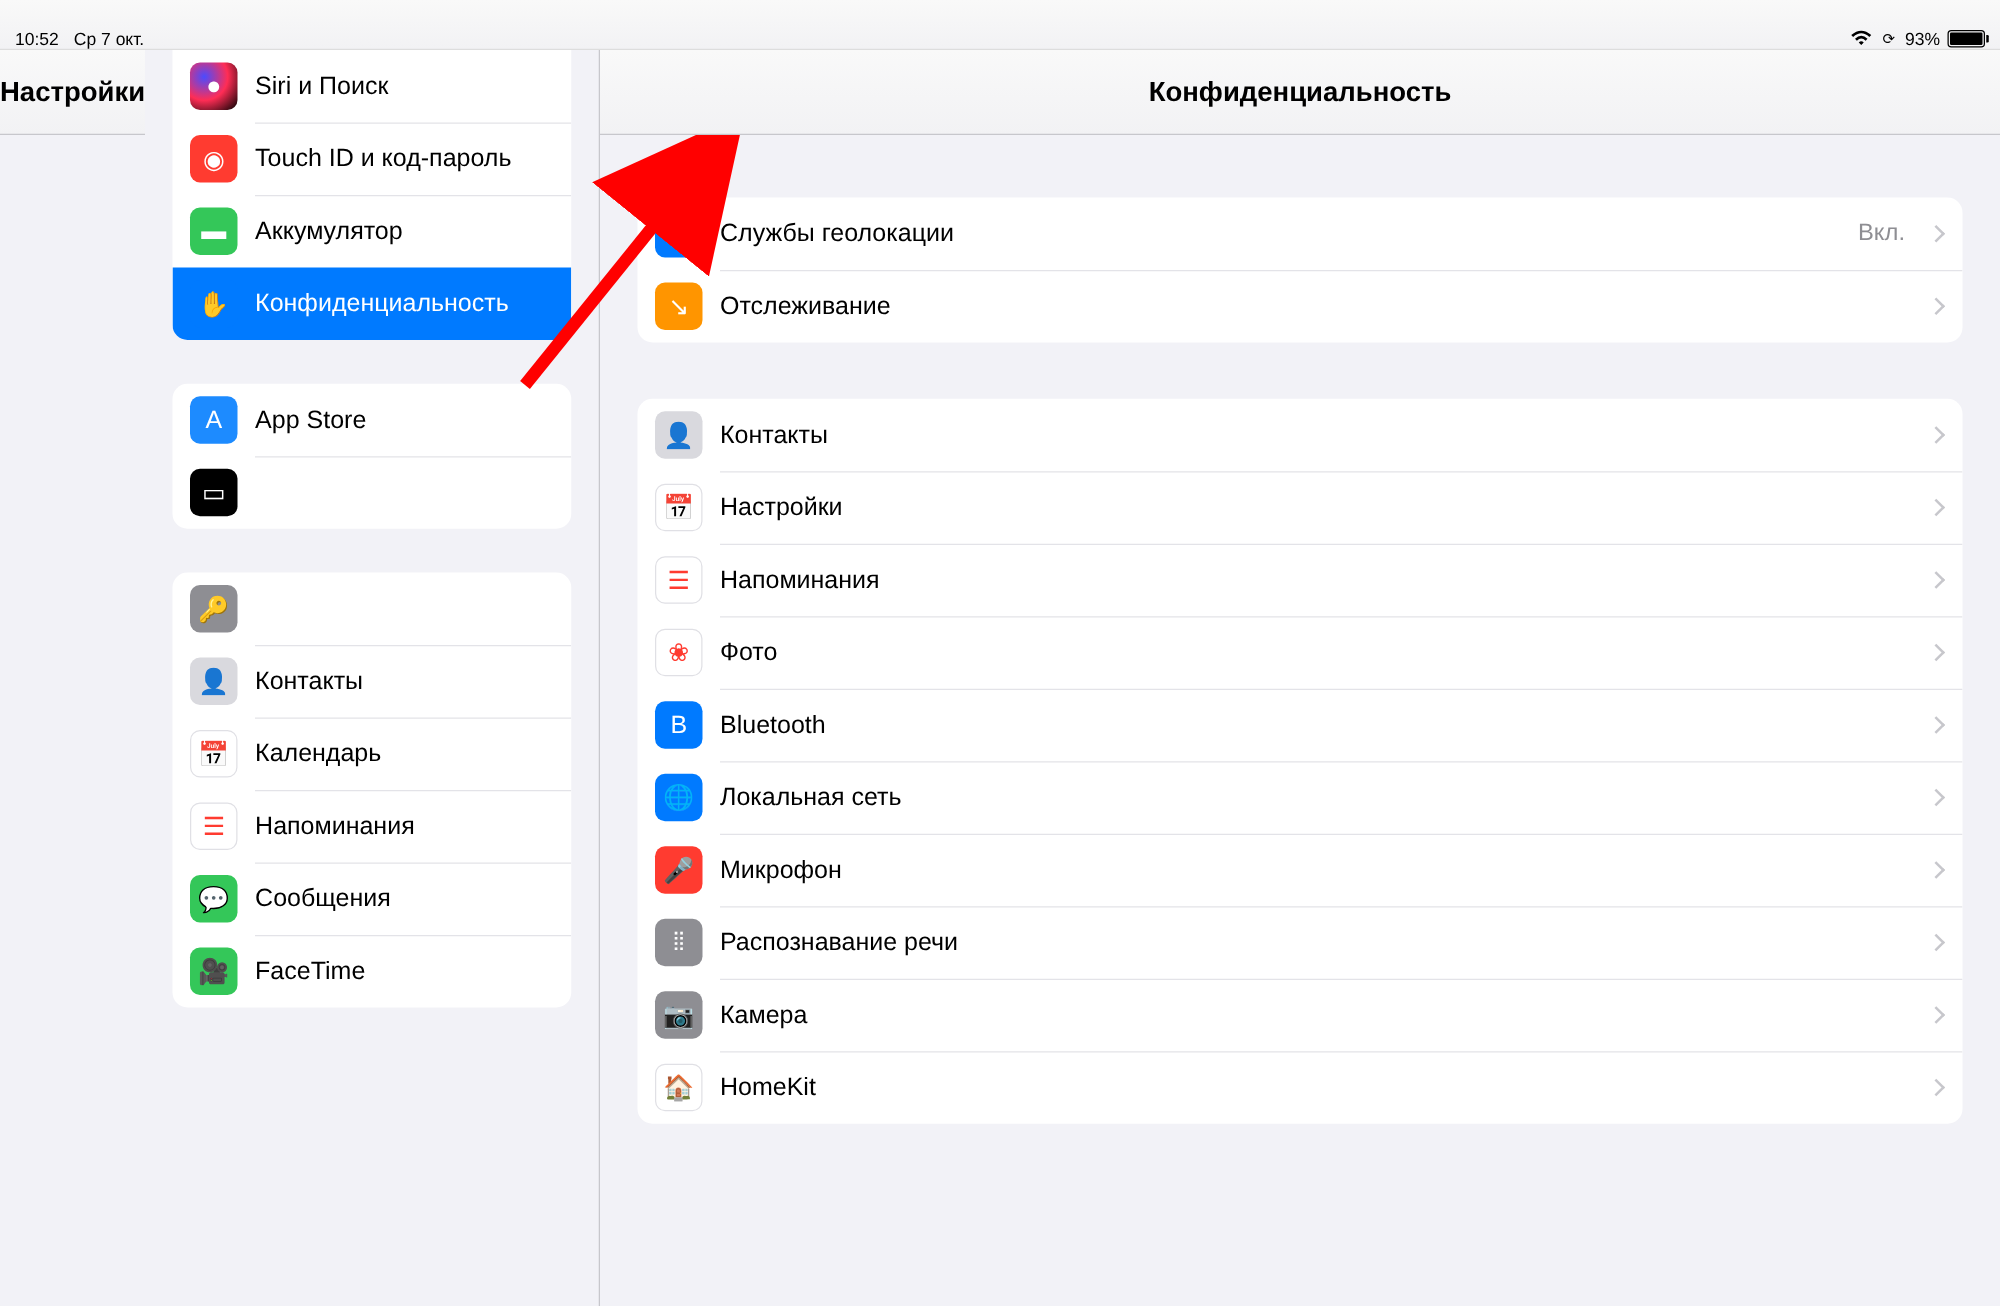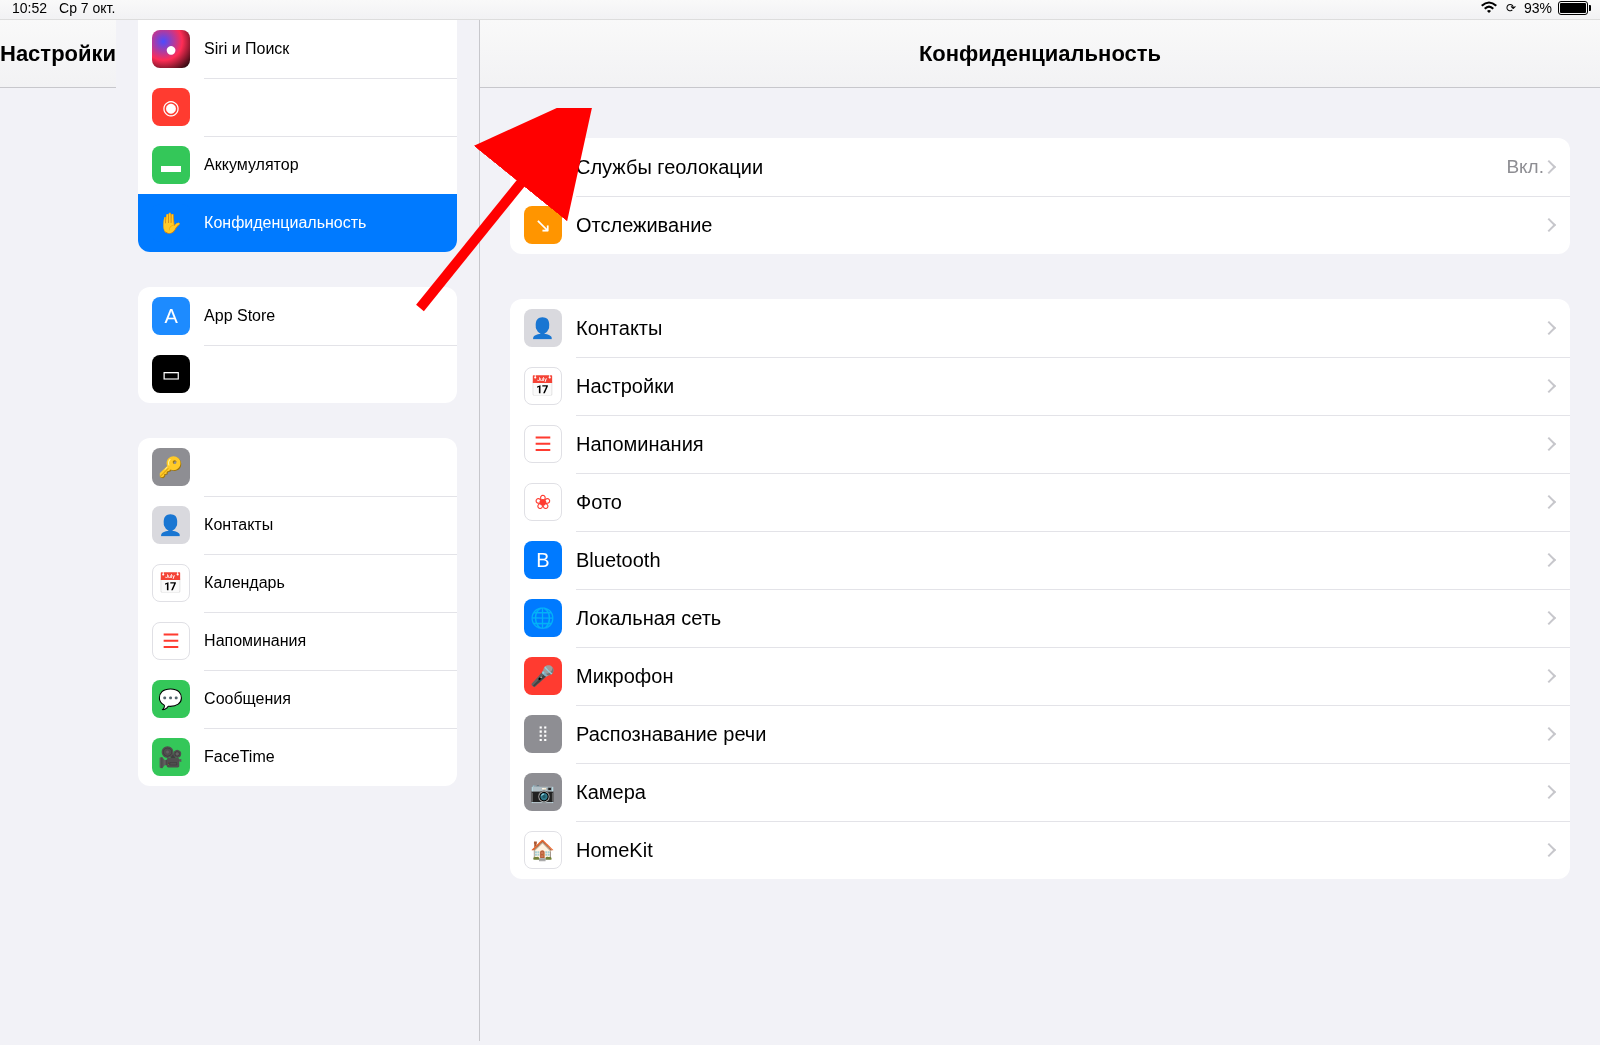--- a/index.html
+++ b/index.html
@@ -5,24 +5,24 @@
     * { margin: 0; padding: 0; box-sizing: border-box; }
     body {
       font-family: -apple-system, BlinkMacSystemFont, "Segoe UI", Helvetica, Arial, sans-serif;
       background: #f2f2f7;
       width: 1600px;
       height: 1045px;
       overflow: hidden;
       position: relative;
     }
     .status-bar {
-      height: 20px;
+      height: 40px;
       display: flex;
       justify-content: space-between;
-      align-items: flex-start;
+      align-items: flex-end;
       padding: 0 12px;
       font-size: 14px;
       font-weight: 500;
       background: linear-gradient(#f9f9f9, #f2f2f4);
       border-bottom: 1px solid #ddd;
     }
     .status-left { display: flex; gap: 12px; }
     .status-right { display: flex; gap: 6px; align-items: center; }
     .main-container { display: flex; height: calc(1045px - 24px); }
     .sidebar {
@@ -66,21 +66,21 @@
       width: 38px; height: 38px;
       border-radius: 8px;
       margin-right: 14px;
       display: flex;
       align-items: center;
       justify-content: center;
       flex-shrink: 0;
       font-size: 20px;
       color: #fff;
     }
-    .row-label { font-size: 16px; flex: 1; }
+    .row-label { font-size: 20px; flex: 1; }
     .content {
       flex: 1;
       background: #f2f2f7;
       display: flex;
       flex-direction: column;
     }
     .content-header {
       height: 68px;
       display: flex;
       align-items: center;
@@ -101,21 +101,21 @@
       cursor: pointer;
     }
     .c-row + .c-row::before {
       content: "";
       position: absolute;
       top: 0; left: 66px; right: 0;
       height: 1px;
       background: #e3e3e8;
     }
     .c-label { font-size: 20px; flex: 1; }
-    .c-value { font-size: 19px; color: #8e8e93; margin-right: 0; }
+    .c-value { font-size: 19px; color: #8e8e93; margin-right: 20px; }
     .chevron {
       width: 10px; height: 10px;
       border-top: 2.5px solid #c7c7cc;
       border-right: 2.5px solid #c7c7cc;
       transform: rotate(45deg);
     }
     .arrow-overlay {
       position: absolute;
       top: 108px;
       left: 408px;
@@ -154,20 +154,21 @@
   <div class="sidebar">
     <div class="sidebar-header">Настройки</div>
     <div class="sidebar-scroll" id="sidebar-scroll">
         <div class="group first">
           <div class="row">
             <div class="app-icon" style="background: radial-gradient(circle at 30% 30%, rgb(75, 75, 255), rgb(255, 45, 85), rgb(0, 0, 0));">●</div>
             <span class="row-label">Siri и Поиск</span>
           </div>
           <div class="row">
             <div class="app-icon" style="background: rgb(255, 59, 48);">◉</div>
+            <span class="row-label">Touch ID и код-пароль</span>
           </div>
           <div class="row">
             <div class="app-icon" style="background: rgb(52, 199, 89);">▬</div>
             <span class="row-label">Аккумулятор</span>
           </div>
           <div class="row selected">
             <div class="app-icon" style="background: rgb(0, 122, 255);">✋</div>
             <span class="row-label">Конфиденциальность</span>
           </div>
         </div>

